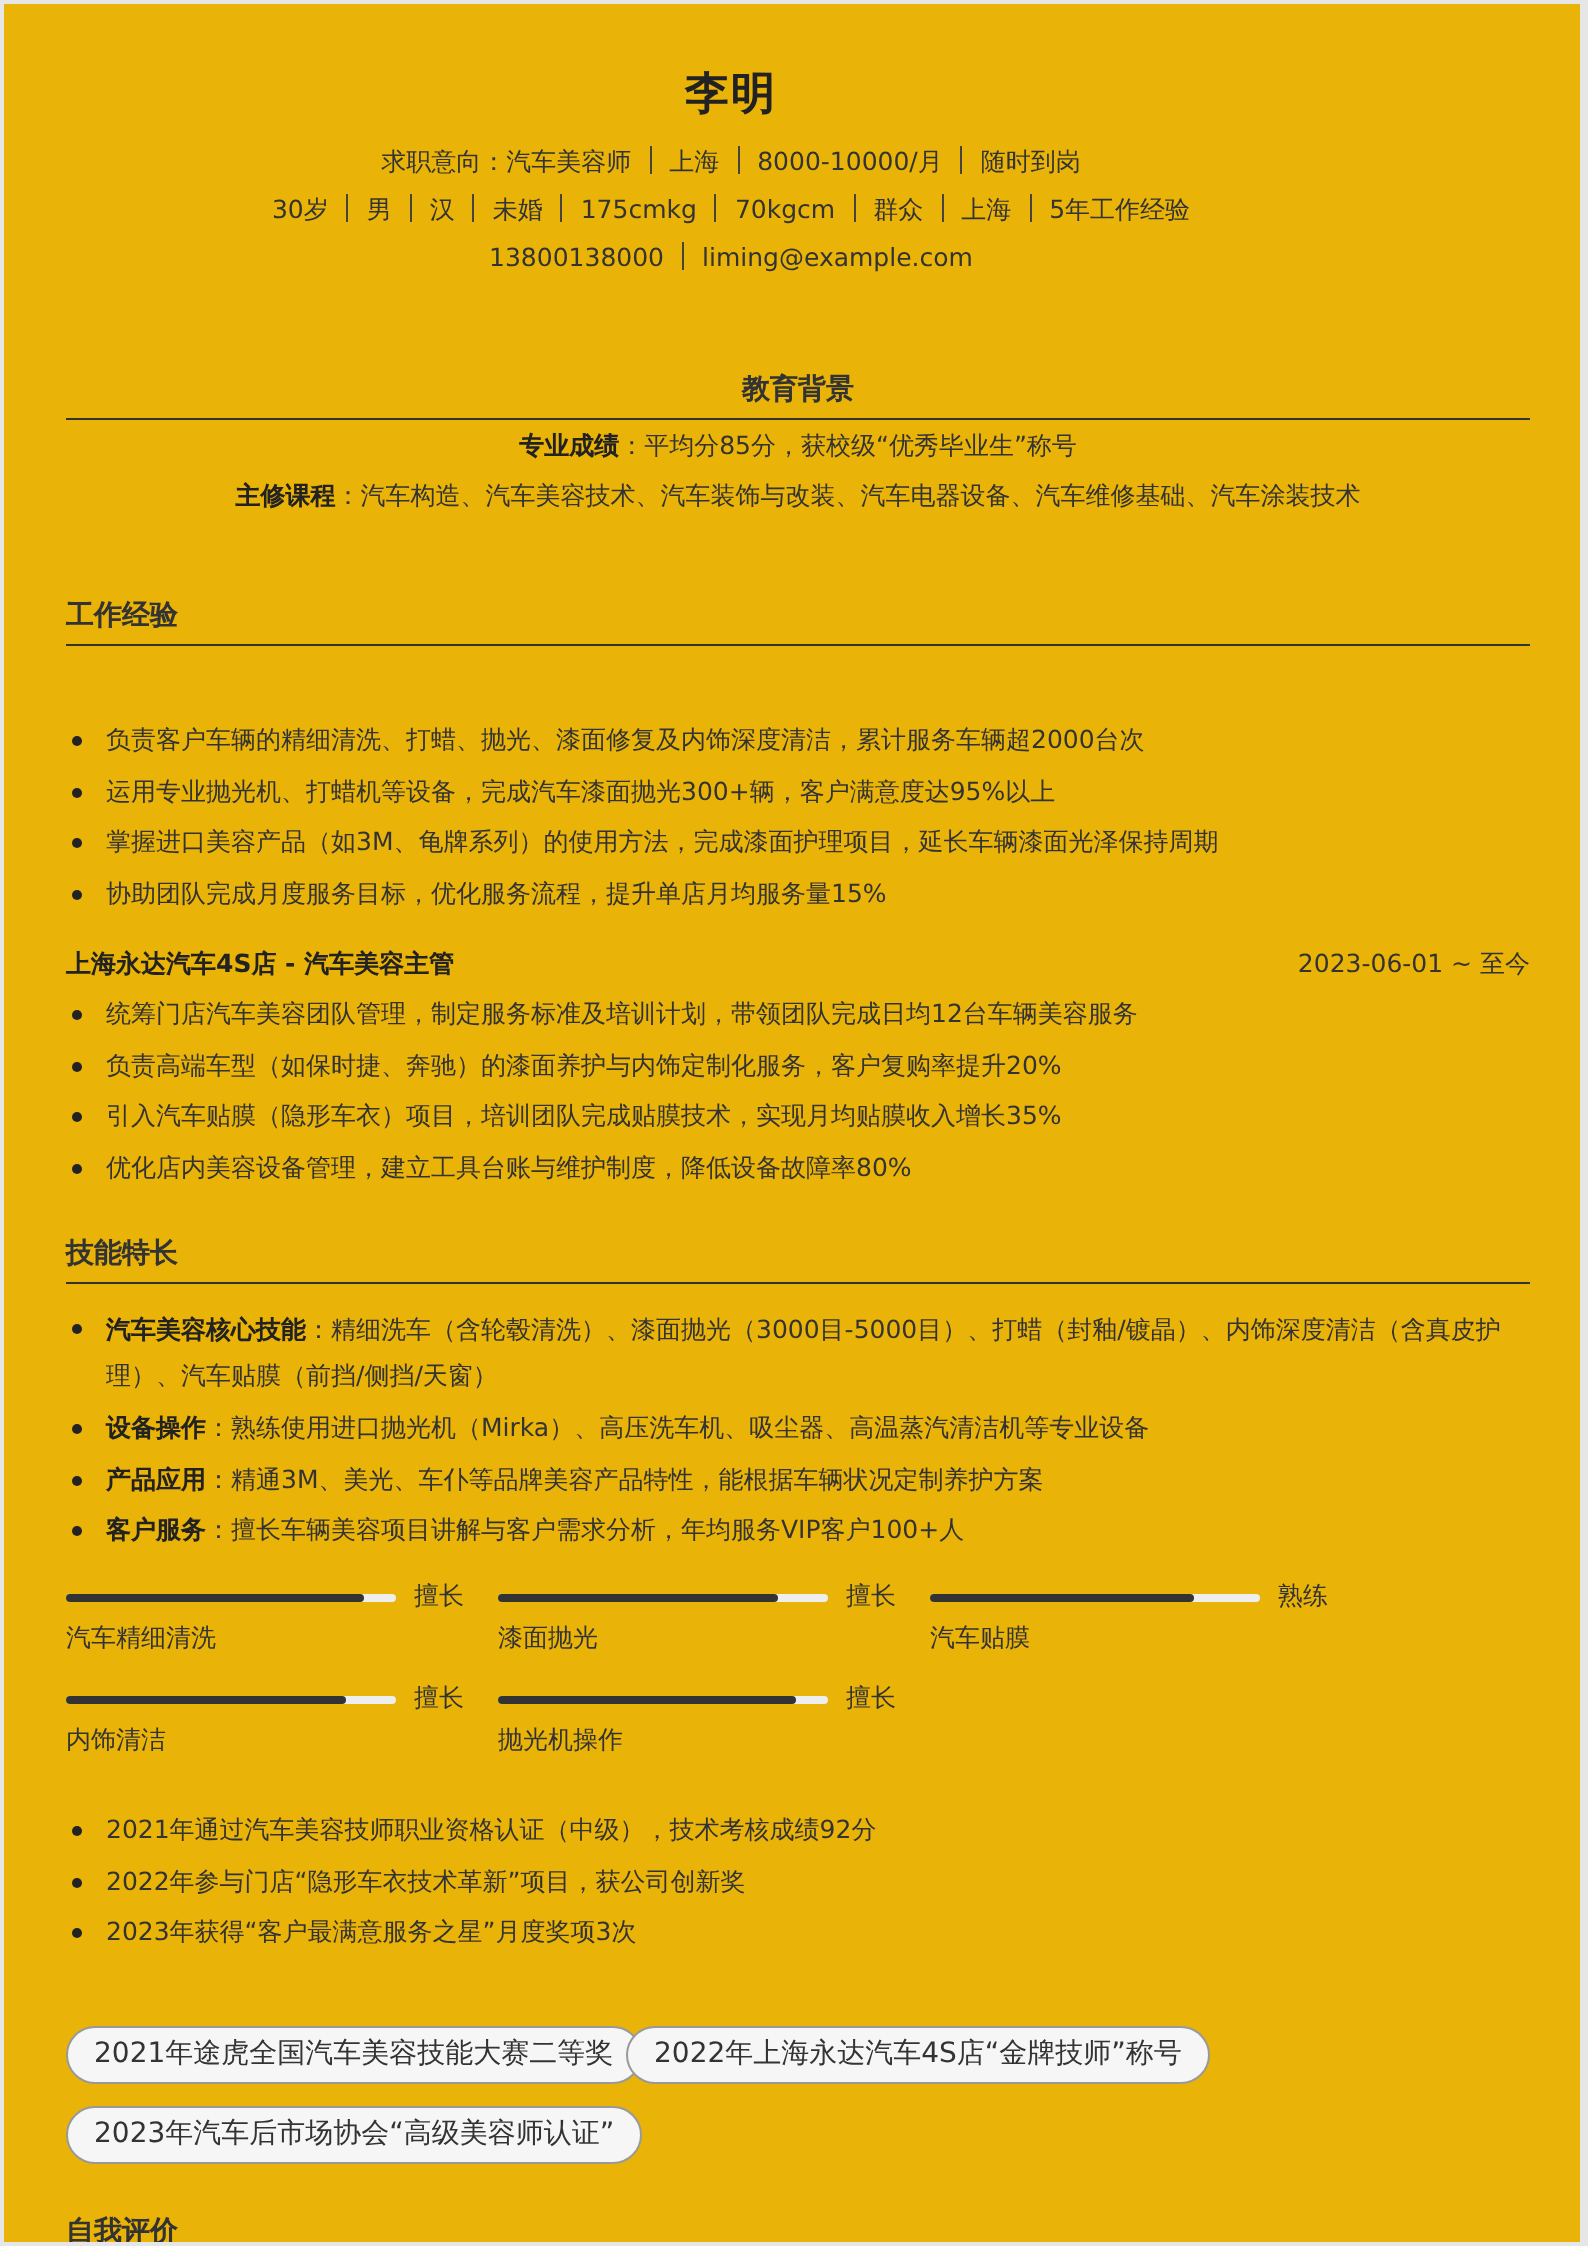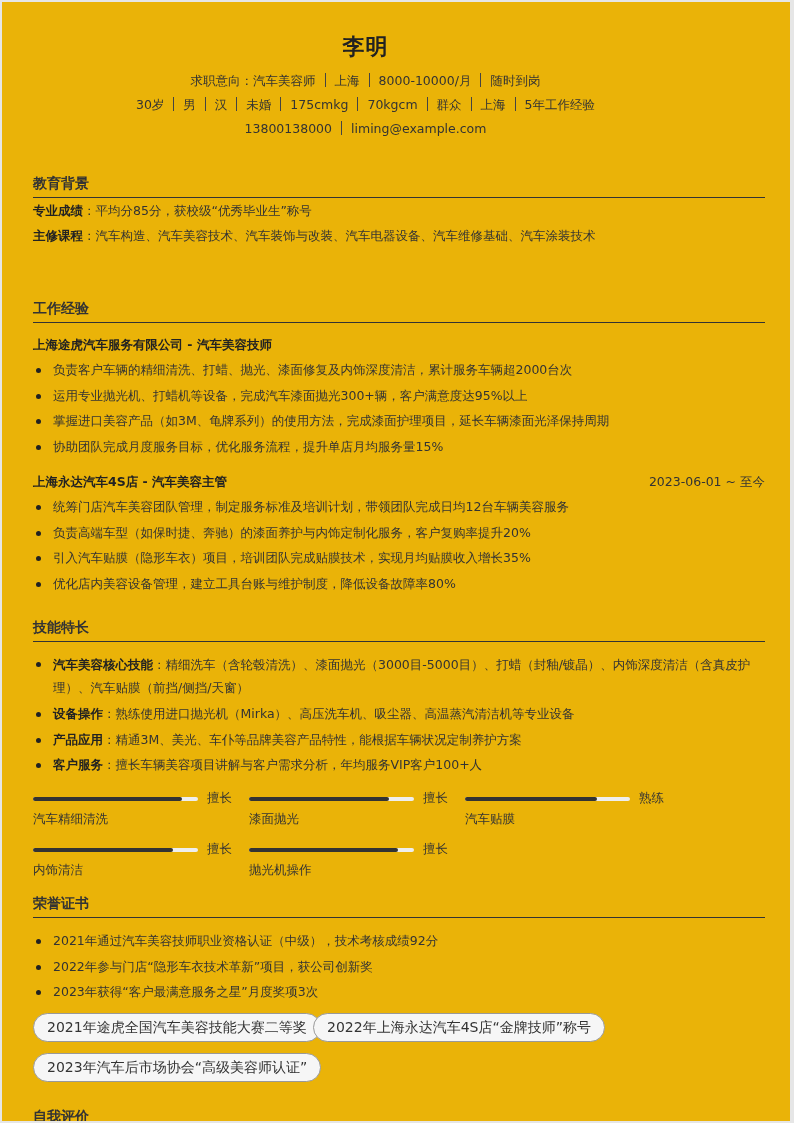--- a/index.html
+++ b/index.html
@@ -177,31 +177,30 @@
     </div>
 
     <div class="info-line line2">
       <span>30岁</span><span class="sep"></span><span>男</span><span class="sep"></span><span>汉</span><span class="sep"></span><span>未婚</span><span class="sep"></span><span>175cmkg</span><span class="sep"></span><span>70kgcm</span><span class="sep"></span><span>群众</span><span class="sep"></span><span>上海</span><span class="sep"></span><span>5年工作经验</span>
     </div>
 
     <div class="info-line line3">
       <span>13800138000</span><span class="sep"></span><span>liming@example.com</span>
     </div>
 
-    <div class="section" style="top:170px;">
+    <div class="section" style="top:182px;text-align:center;">
       <div class="section-title">教育背景</div>
       <div class="kv"><b>专业成绩</b><span>：平均分85分，获校级“优秀毕业生”称号</span></div>
       <div class="kv"><b>主修课程</b><span>：汽车构造、汽车美容技术、汽车装饰与改装、汽车电器设备、汽车维修基础、汽车涂装技术</span></div>
     </div>
 
     <div class="section" style="top:295px;">
       <div class="section-title">工作经验</div>
 
       <div class="entry-head" style="margin-top:9px;">
-        <span class="org">上海途虎汽车服务有限公司 - 汽车美容技师</span>
       </div>
       <ul class="bullets">
         <li>负责客户车辆的精细清洗、打蜡、抛光、漆面修复及内饰深度清洁，累计服务车辆超2000台次</li>
         <li>运用专业抛光机、打蜡机等设备，完成汽车漆面抛光300+辆，客户满意度达95%以上</li>
         <li>掌握进口美容产品（如3M、龟牌系列）的使用方法，完成漆面护理项目，延长车辆漆面光泽保持周期</li>
         <li>协助团队完成月度服务目标，优化服务流程，提升单店月均服务量15%</li>
       </ul>
 
       <div class="entry-head" style="margin-top:10px;">
         <span class="org">上海永达汽车4S店 - 汽车美容主管</span>
@@ -257,21 +256,20 @@
       <div class="skill" style="left:216px; top:51px;">
         <div class="track">
             <div class="fill" style="width: 90%;"></div>
           </div>
         <span class="level">擅长</span>
         <span class="sname">抛光机操作</span>
       </div>
     </div>
 
     <div class="section" style="top:890px;">
-      <div class="section-title">荣誉证书</div>
       <ul class="bullets" style="margin-top:10px;">
         <li>2021年通过汽车美容技师职业资格认证（中级），技术考核成绩92分</li>
         <li>2022年参与门店“隐形车衣技术革新”项目，获公司创新奖</li>
         <li>2023年获得“客户最满意服务之星”月度奖项3次</li>
       </ul>
     </div>
 
     <div class="pills" style="top:1011px;">
       <span class="pill" style="left:0; top:0;">2021年途虎全国汽车美容技能大赛二等奖</span>
       <span class="pill" style="left:280px; top:0;">2022年上海永达汽车4S店“金牌技师”称号</span>

